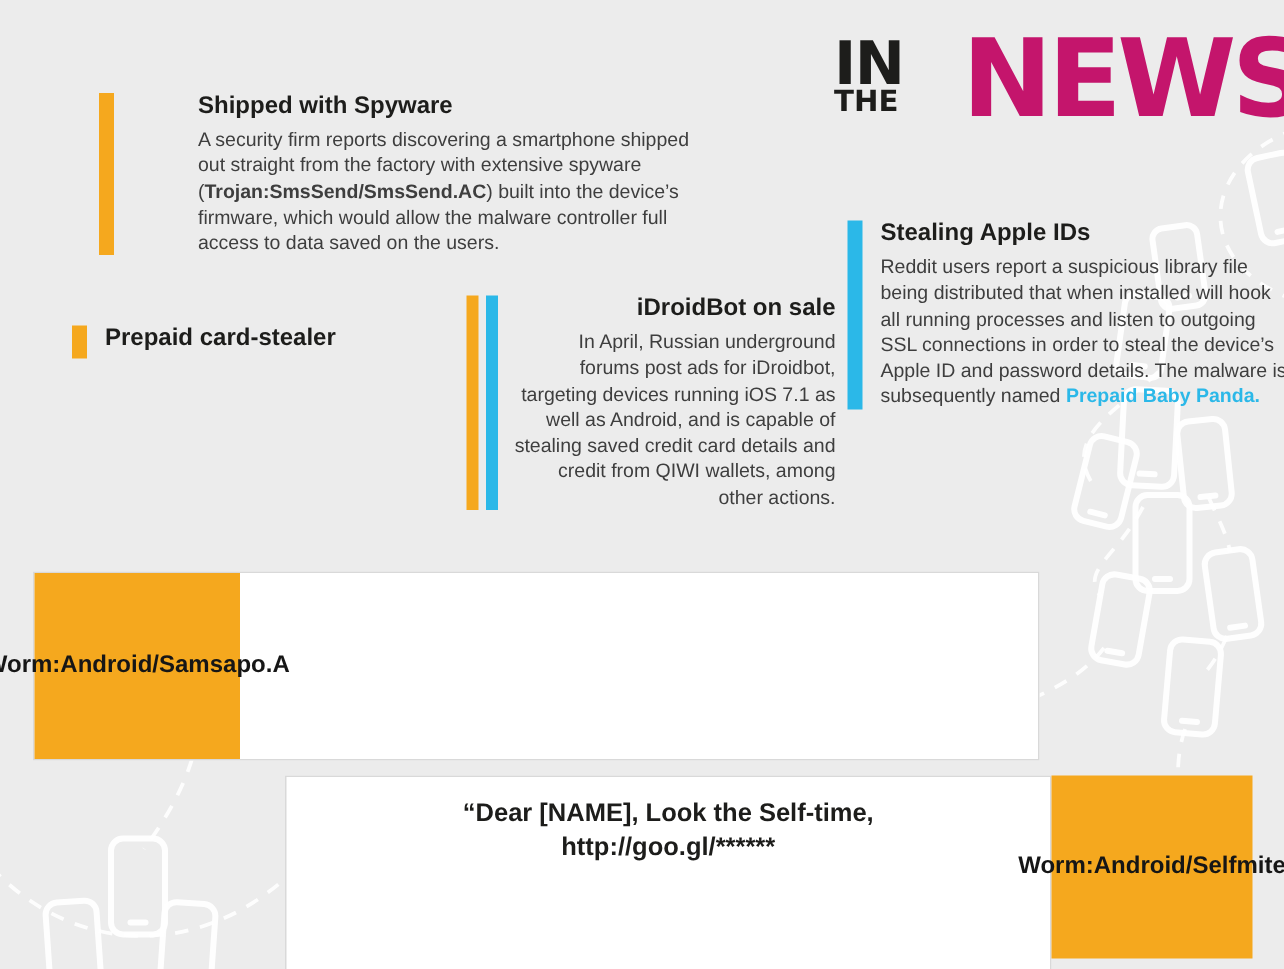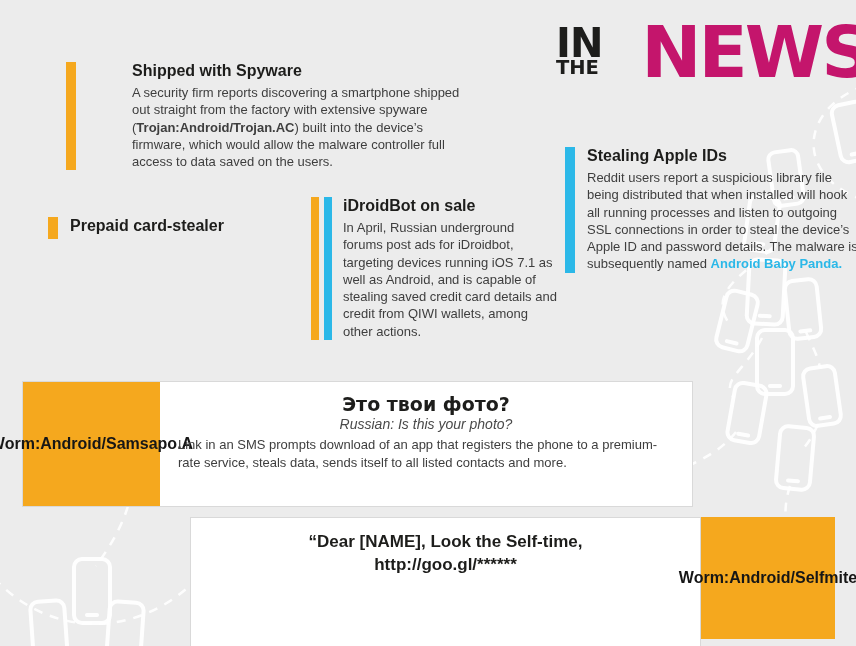--- a/index.html
+++ b/index.html
@@ -122,60 +122,55 @@
       <span class="logo-in">IN</span>
       <span class="logo-the">THE</span>
     </div>
     <span class="logo-news">NEWS</span>
   </header>
 
   <section class="article" style="left:66px; top:62px;">
     <div class="bar"></div>
     <div class="atext" style="width:336px;margin-left:44px;">
       <h2>Shipped with Spyware</h2>
-      <p><span>A security firm reports discovering a smartphone shipped out straight from the factory with extensive spyware (</span><strong>Trojan:Android/Trojan.AC</strong><span>) built into the device’s firmware, which would allow the malware controller full access to data saved on the users.</span></p>
+      <p><span>A security firm reports discovering a smartphone shipped out straight from the factory with extensive spyware (</span><strong>Trojan:SmsSend/SmsSend.AC</strong><span>) built into the device’s firmware, which would allow the malware controller full access to data saved on the users.</span></p>
     </div>
   </section>
 
   <section class="article" style="left:565px; top:147px;">
     <div class="bar cyan"></div>
     <div class="atext" style="width:272px;">
       <h2>Stealing Apple IDs</h2>
       <p><span>Reddit users report a suspicious library file being distributed that when installed will hook all running processes and listen to outgoing SSL connections in order to steal the device’s Apple ID and password details. The malware is subsequently named</span>
-        <span class="link-cyan">Android Baby Panda.</span></p>
+        <span class="link-cyan">Prepaid Baby Panda.</span></p>
     </div>
   </section>
 
   <section class="article" style="left:48px; top:217px;">
     <div class="bar"></div>
     <div class="atext" style="width:244px;">
       <h2>Prepaid card-stealer</h2>
     </div>
   </section>
 
-  <section class="article" style="left:311px; top:197px;">
+  <section class="article" style="left:311px; top:197px;text-align:right;">
     <div class="bar thin"></div>
     <div class="bar cyan thin2"></div>
     <div class="atext" style="width:214px;">
       <h2>iDroidBot on sale</h2>
       <p>In April, Russian underground forums post ads for iDroidbot, targeting devices running iOS 7.1 as well as Android, and is capable of stealing saved credit card details and credit from QIWI wallets, among other actions.</p>
     </div>
   </section>
 
   <div class="callout" style="left:22px; top:381px; width:671px; height:126px;">
     <div class="callout-label c1-label">
       <span>Worm:</span>
       <span>Android/</span>
       <span>Samsapo.</span>
       <span>A</span>
-    </div>
-    <div class="c-body">
-      <h3 class="ru-title">Это твои фото?</h3>
-      <div class="translation">Russian: Is this your photo?</div>
-      <p class="desc">Link in an SMS prompts download of an app that registers the phone to a premium-rate service, steals data, sends itself to all listed contacts and more.</p>
     </div>
   </div>
 
   <div class="callout" style="left:190px; top:517px; width:511px; height:142px;">
     <div class="c-body" style="padding:10px 15px 0 15px;">
       <h3 class="sms-title">“Dear [NAME], Look the Self-time,</h3>
       <h3 class="sms-title" style="margin-top:0;">http://goo.gl/******</h3>
     </div>
   </div>
   <div class="callout-label label-abs" style="left:701px; top:517px; width:134px; height:122px;">

